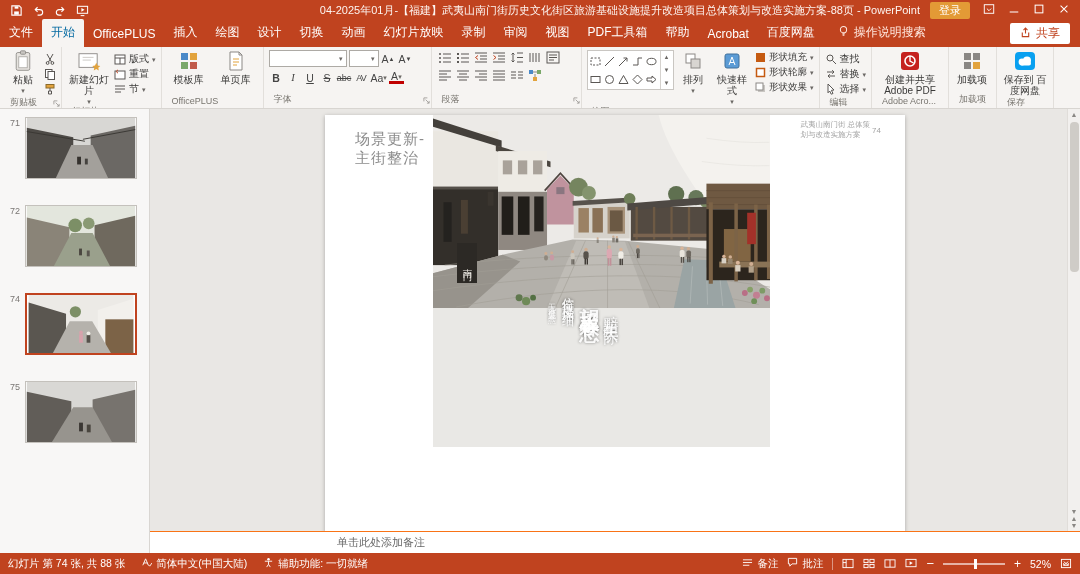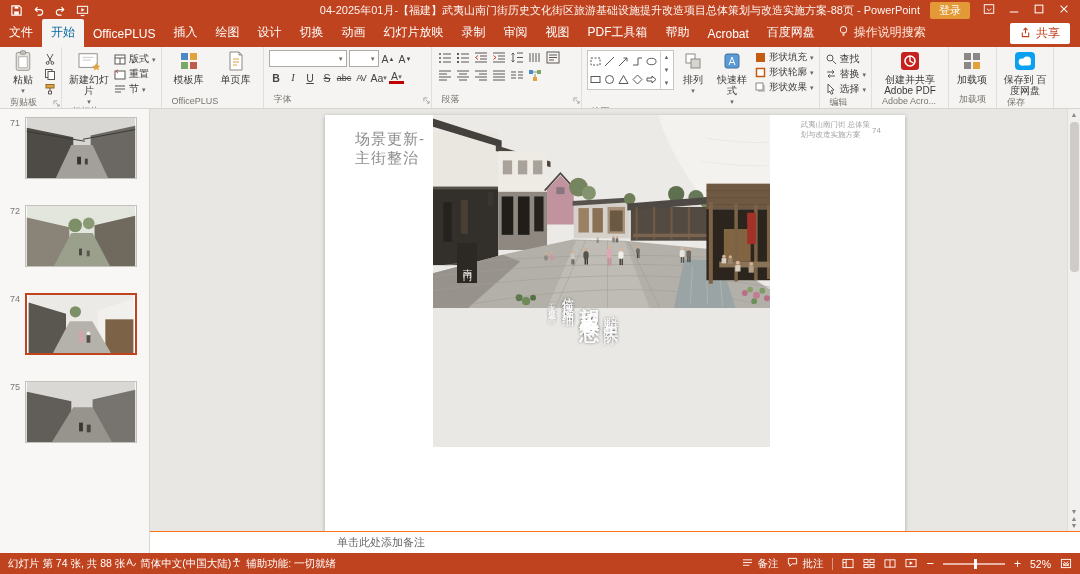--- a/index.html
+++ b/index.html
@@ -64,21 +64,21 @@
   .render>svg{position:absolute;inset:0}
   .slide-footer{height:30px;display:flex;align-items:center;justify-content:space-between;padding:0 24px 0 30px;font-size:7.5px;color:#a3a3a3}
   .vtext{writing-mode:vertical-rl;position:absolute;color:rgba(255,255,255,.93);text-shadow:0 0 3px rgba(0,0,0,.45);letter-spacing:3px}
   .sign-nanmen{position:absolute;left:24px;top:128px;width:20px;height:40px;background:#2c2925;color:#efece6;writing-mode:vertical-rl;font-size:9.5px;display:flex;align-items:center;justify-content:center;letter-spacing:2px}
   .vscroll{position:absolute;right:0;top:0;bottom:0;width:13px;background:#f2f0ee;border-left:1px solid #e0ddd9;display:flex;flex-direction:column;align-items:center;color:#8a8784;font-size:7px}
   .vthumb{width:9px;height:150px;background:#cfccc7;border-radius:4px;margin:4px 0}
   .notes{height:22px;background:#fff;border-top:1px solid #f97316;color:#666;font-size:11px;line-height:21px;padding-left:187px;flex:0 0 auto}
 
   
   .statusbar{height:21px;background:#C0431F;color:#fff;display:flex;align-items:center;font-size:10.5px;flex:0 0 auto}
-  .sb-left{display:flex;align-items:center;padding-left:8px}
+  .sb-left{display:flex;align-items:center;gap:16px;padding-left:8px}
   .sb-right{margin-left:auto;display:flex;align-items:center;gap:9px;padding-right:8px}
   .sb-item{display:flex;align-items:center;gap:4px;white-space:nowrap}
   .sb-sep{width:1px;height:12px;background:rgba(255,255,255,.45)}
   .zoomtrack{width:62px;height:2px;background:rgba(255,255,255,.6);position:relative}
   .zoomknob{position:absolute;left:50%;top:-4px;width:3px;height:10px;background:#fff}
 </style>
 </head>
 <body>
 
 <div class="app">

